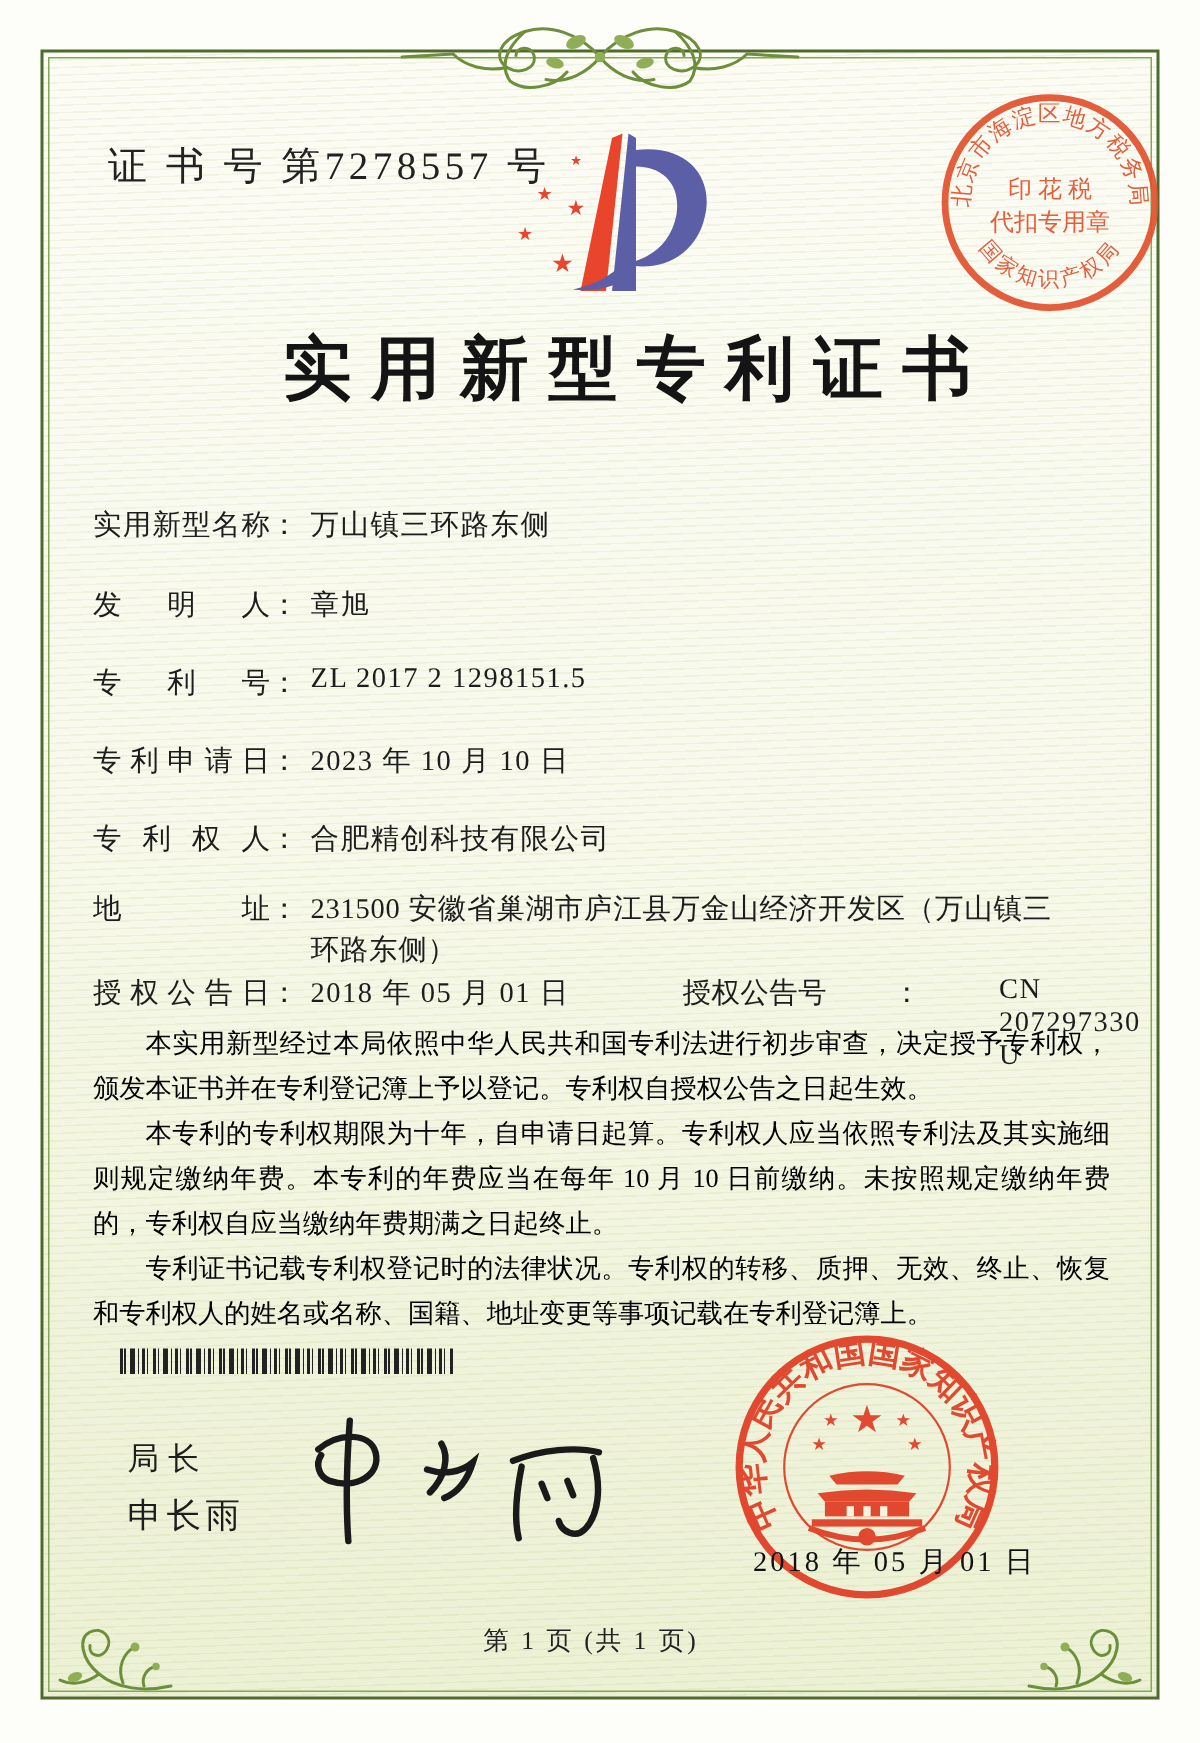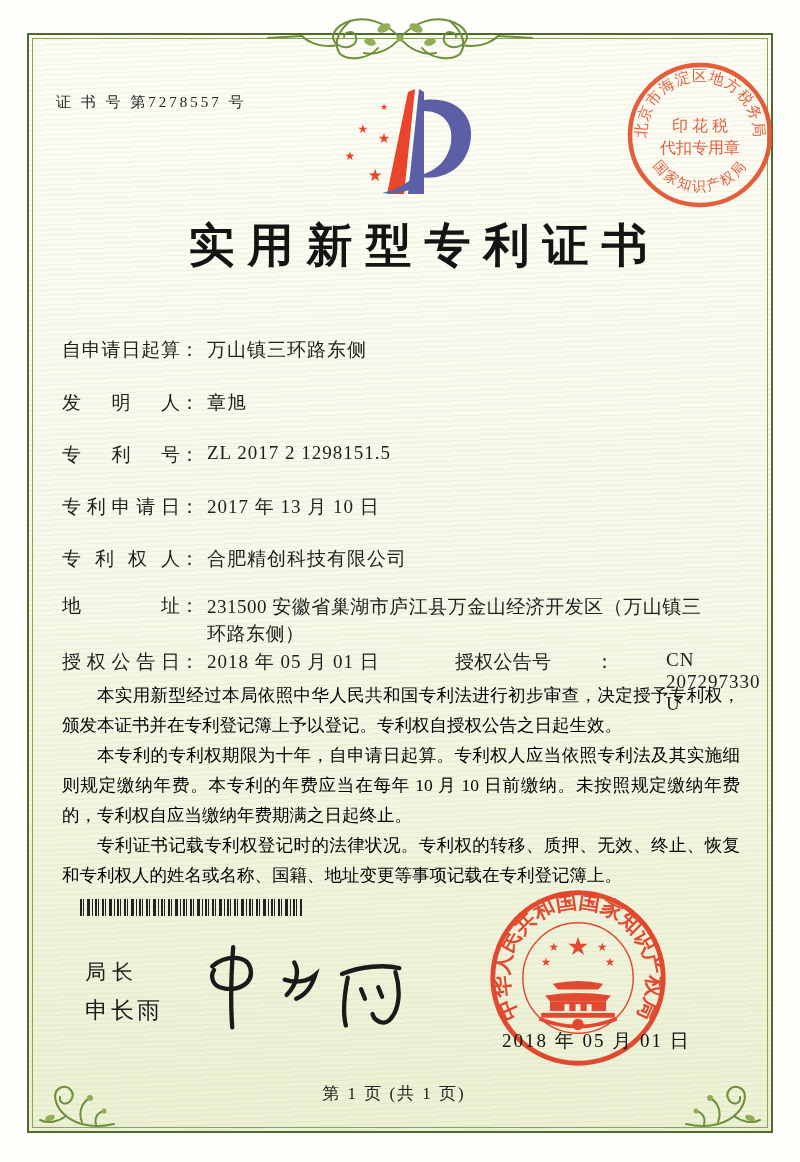--- a/index.html
+++ b/index.html
@@ -24,21 +24,21 @@
   .frame-inner{
     position:absolute;left:3px;top:3px;right:3px;bottom:3px;
     border:1px solid #86a556;
   }
   .ornament-top{position:absolute;left:266px;top:12px;width:268px;height:52px;}
   .flourish{position:absolute;width:78px;height:48px;}
   .flourish.bl{left:38px;top:1084px;}
   .flourish.br{right:38px;top:1084px;transform:scaleX(-1);}
   
   .cert-no{
-    position:absolute;left:56px;top:93px;font-size:15px;letter-spacing:3px;color:#222;
+    position:absolute;left:72px;top:93px;font-size:26px;letter-spacing:3px;color:#222;
   }
   .logo{position:absolute;left:316px;top:78px;width:168px;height:134px;}
   .tax-stamp{position:absolute;left:625px;top:60px;width:150px;height:150px;opacity:.92;}
   .title{
     position:absolute;left:0;right:0;top:215px;text-align:center;
     font-size:46px;font-weight:bold;letter-spacing:13px;color:#141414;text-indent:13px;padding-left:36px;
   }
   
   .fields{position:absolute;left:62px;top:334px;width:676px;font-size:19px;}
   .frow{position:absolute;left:0;display:flex;align-items:flex-start;}
@@ -168,38 +168,38 @@
       <textPath href="#taxBottom" startOffset="50%" text-anchor="middle">国家知识产权局</textPath>
     </text>
     <text class="stamp-red" x="0" y="-4" font-size="16" text-anchor="middle">印 花 税</text>
     <text class="stamp-red" x="0" y="18" font-size="16" text-anchor="middle">代扣专用章</text>
   </svg>
 
   <div class="title">实用新型专利证书</div>
 
   <div class="fields">
     <div class="frow" style="top:3px">
-      <span class="flabel">自申请日起算</span>
+      <span class="flabel">实用新型名称</span>
         <span class="fcolon">：</span>
       <span class="fvalue">万山镇三环路东侧</span>
     </div>
     <div class="frow" style="top:56px">
       <span class="flabel">发明人</span>
         <span class="fcolon">：</span>
       <span class="fvalue">章旭</span>
     </div>
     <div class="frow" style="top:108px">
       <span class="flabel">专利号</span>
         <span class="fcolon">：</span>
       <span class="fvalue">ZL 2017 2 1298151.5</span>
     </div>
     <div class="frow" style="top:160px">
       <span class="flabel">专利申请日</span>
         <span class="fcolon">：</span>
-      <span class="fvalue">2017 年 13 月 10 日</span>
+      <span class="fvalue">2023 年 10 月 10 日</span>
     </div>
     <div class="frow" style="top:212px">
       <span class="flabel">专利权人</span>
         <span class="fcolon">：</span>
       <span class="fvalue">合肥精创科技有限公司</span>
     </div>
     <div class="frow" style="top:259px">
       <span class="flabel">地址</span>
         <span class="fcolon">：</span>
       <span class="fvalue addr-value">231500 安徽省巢湖市庐江县万金山经济开发区（万山镇三环路东侧）</span>

